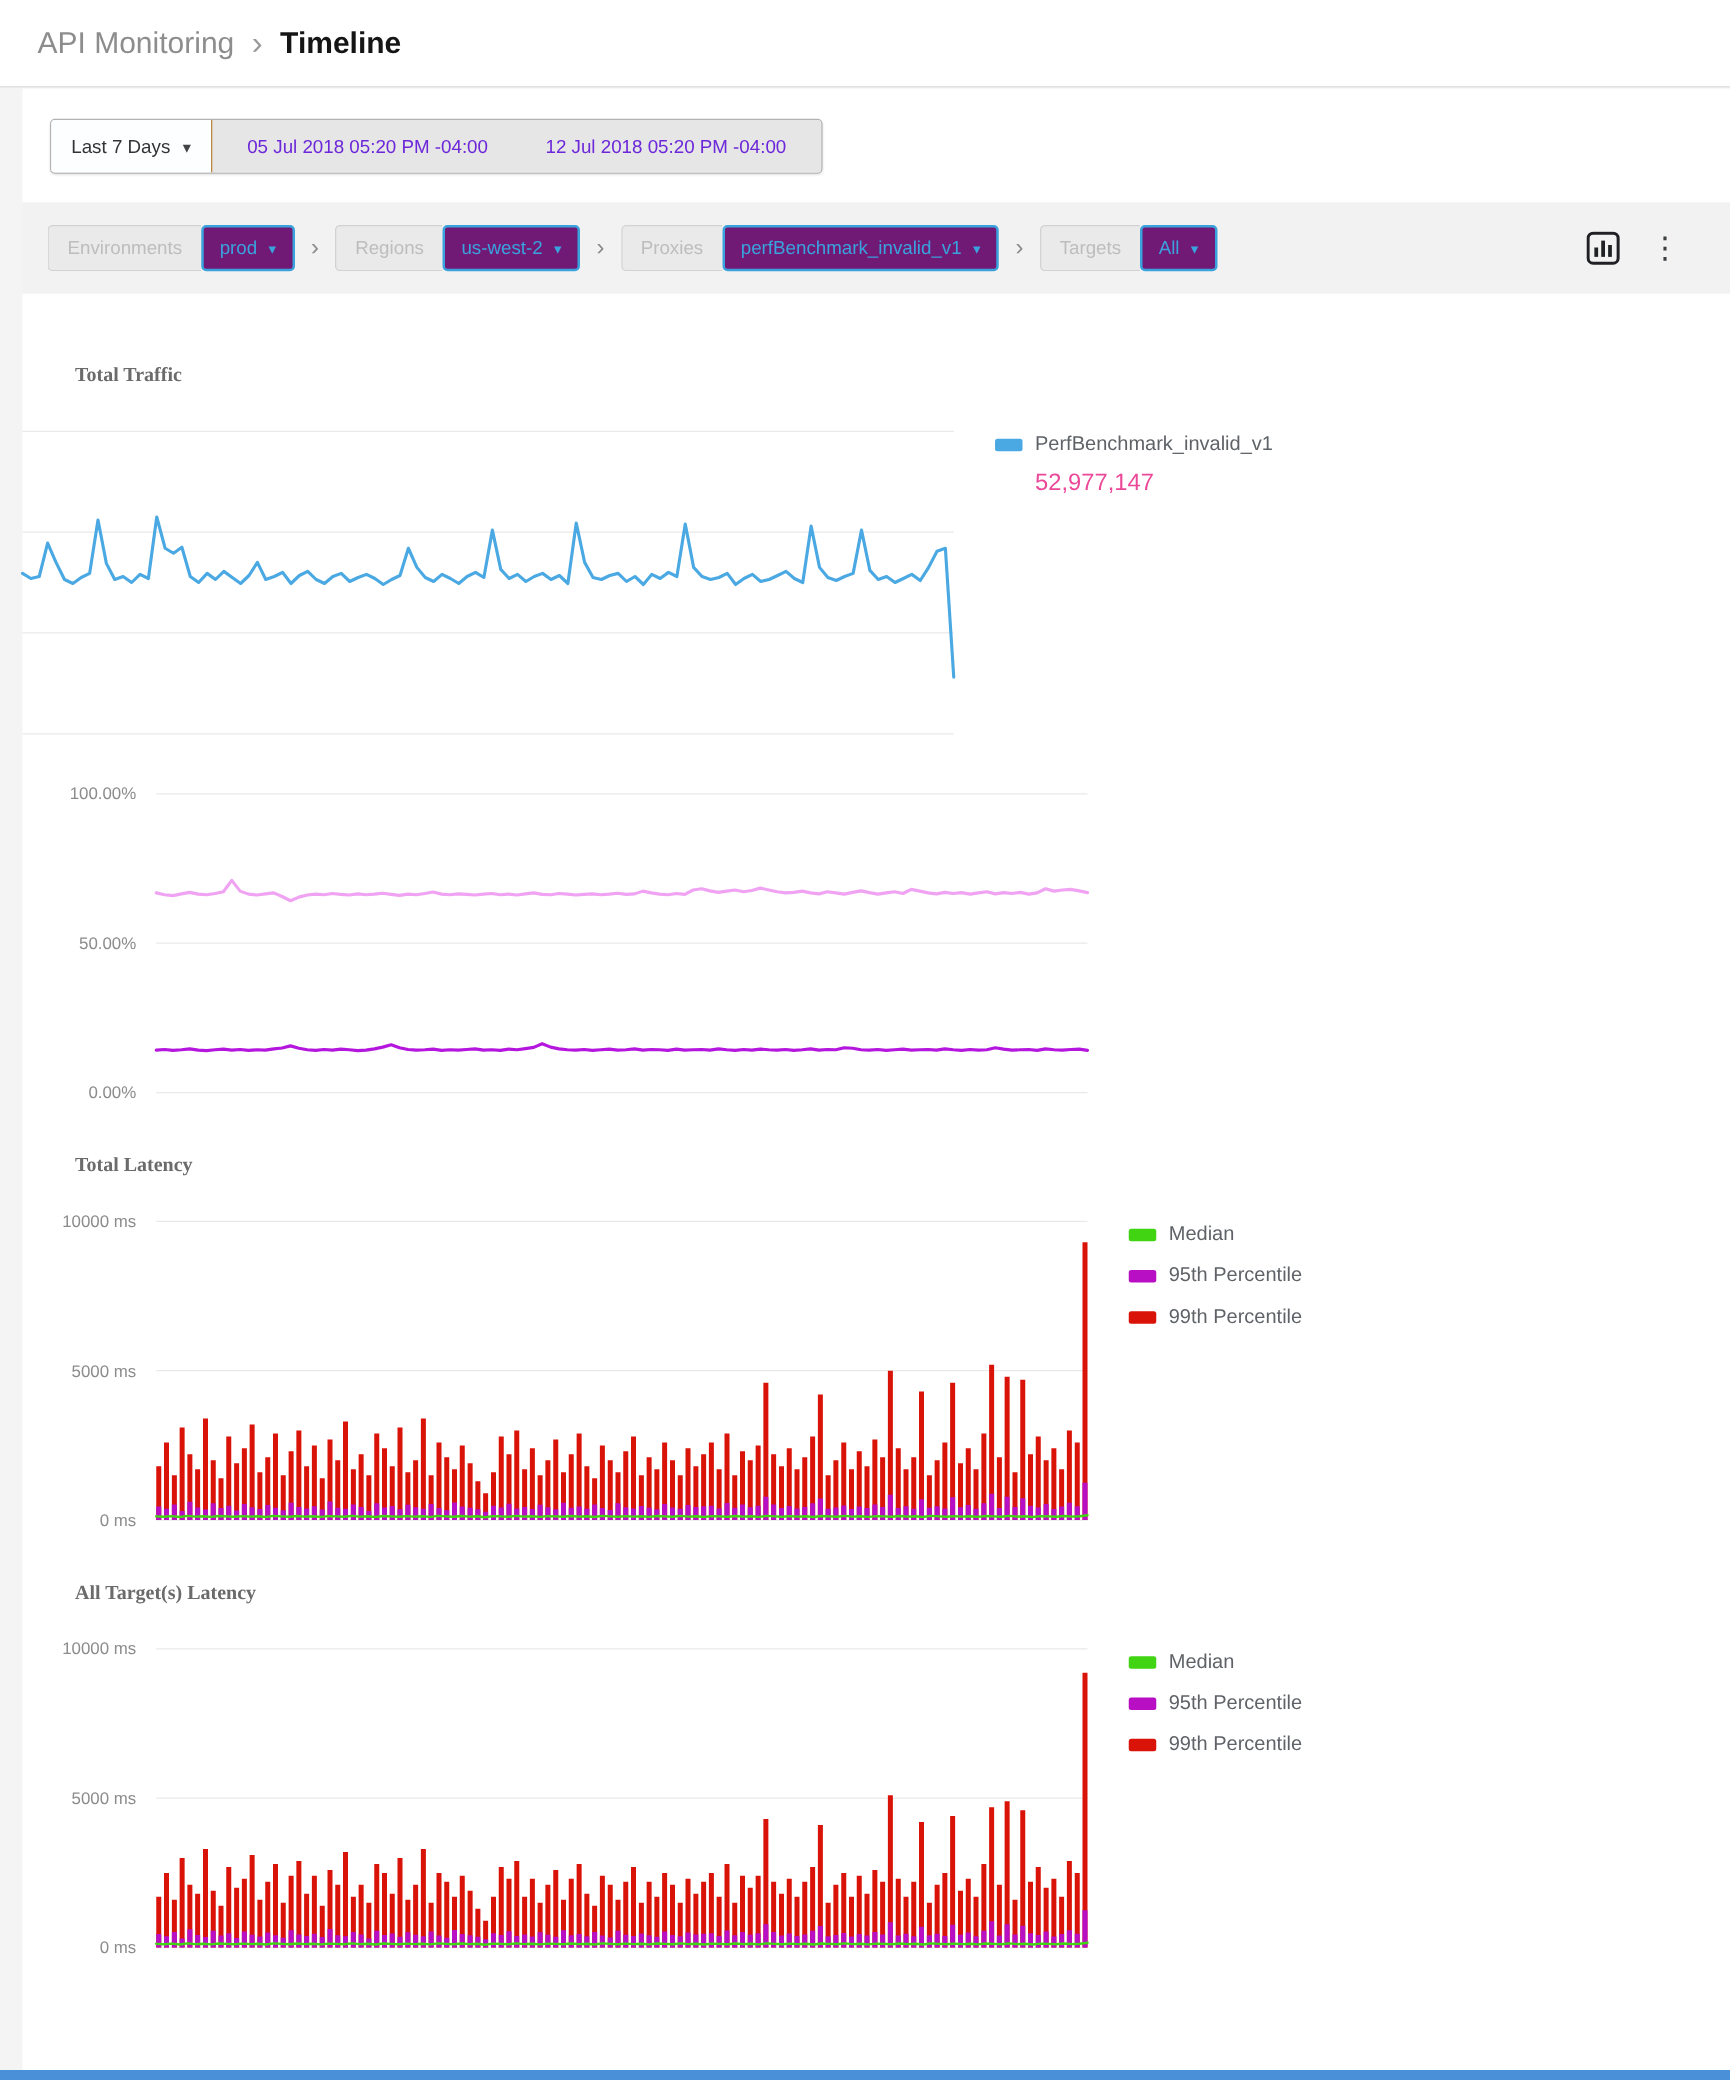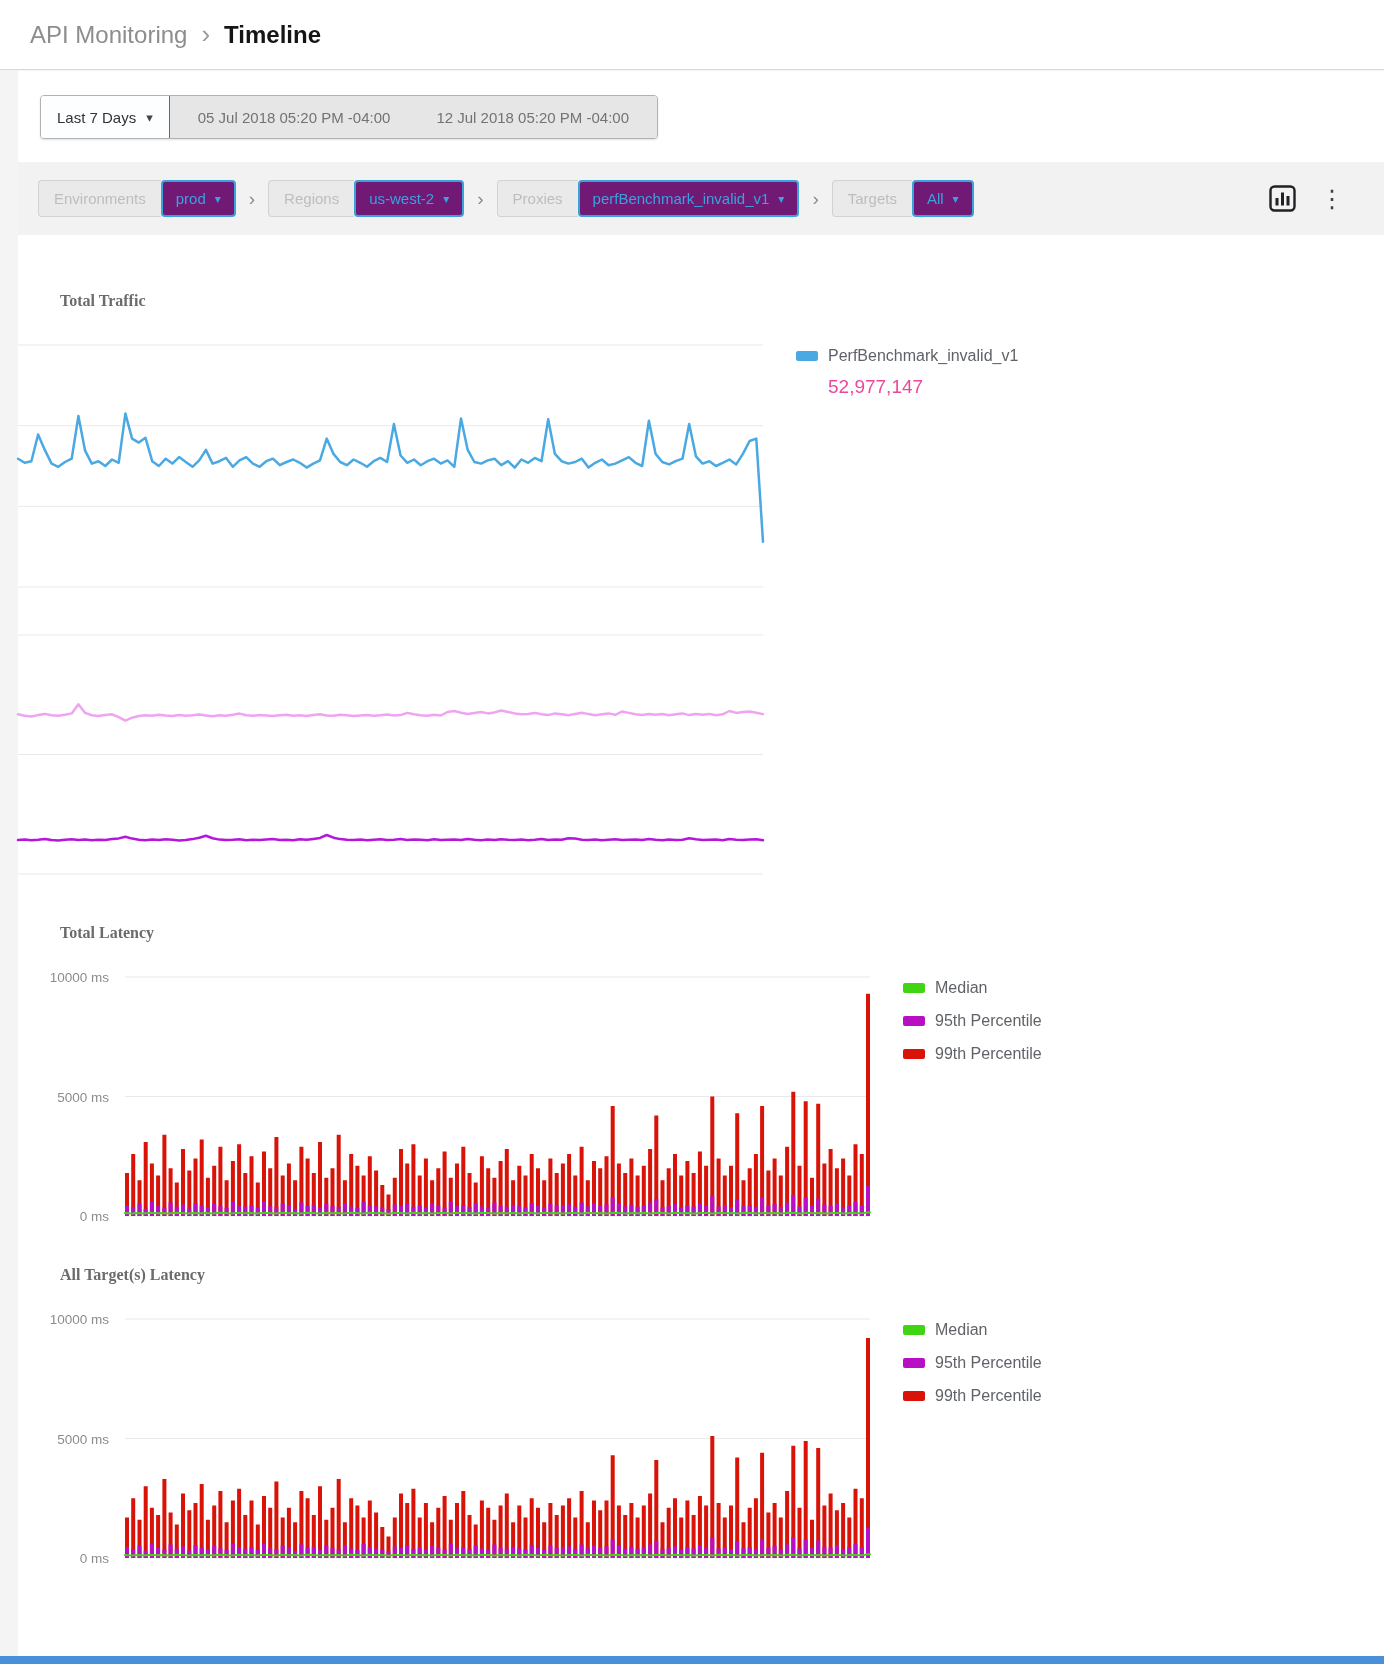--- a/index.html
+++ b/index.html
@@ -20,21 +20,21 @@
   .range-group{
     position:absolute;left:22px;top:24px;display:inline-flex;align-items:stretch;height:42px;
     border:1px solid #b2b2b2;border-radius:4px;overflow:hidden;box-shadow:0 1px 2px rgba(0,0,0,.12);
     background:#fff;
   }
   .range-btn{
     display:flex;align-items:center;gap:10px;padding:0 16px;background:#fdfeff;border:none;
     border-right:1px solid #a16207;font-family:inherit;font-size:15px;color:#333;cursor:pointer;
   }
   .range-btn .caret{color:#444;font-size:13px;}
-  .range-dates{display:flex;align-items:center;gap:46px;padding:0 28px;background:#e6e6e6;font-size:15px;color:#737373;}
+  .range-dates{display:flex;align-items:center;gap:46px;padding:0 28px;background:#e6e6e6;font-size:15px;color:#6d28d9;}
   
   .filterbar{
     position:absolute;top:162px;left:18px;right:0;height:73px;background:#f2f2f2;
     display:flex;align-items:center;padding:0 20px;box-sizing:border-box;
   }
   .filter-group{display:inline-flex;align-items:stretch;height:37px;}
   .fg-label{
     display:flex;align-items:center;padding:0 15px;background:#eaeaea;border:1px solid #d2d2d2;
     border-right:none;border-radius:4px 0 0 4px;color:#bdbdbd;font-size:15px;white-space:nowrap;
   }
@@ -158,20 +158,25 @@
           </div>
           <div class="legend-value-row">
             <span class="legend-value">52,977,147</span>
           </div>
         </div>
     </div>
   </section>
 
   <section class="chart-block">
     <div class="chart-row">
+      <div class="axis-col" style="height: 239px;">
+          <div class="tick" style="top: 0px;">100.00%</div>
+          <div class="tick" style="top: 119.5px;">50.00%</div>
+          <div class="tick" style="top: 239px;">0.00%</div>
+        </div>
       <svg class="plot" width="745" height="239" viewBox="0 0 745 239">
           <line x1="0" x2="745" y1="0.0" y2="0.0" stroke="#e9e9e9" stroke-width="1"></line>
           <line x1="0" x2="745" y1="119.5" y2="119.5" stroke="#e9e9e9" stroke-width="1"></line>
           <line x1="0" x2="745" y1="239.0" y2="239.0" stroke="#e9e9e9" stroke-width="1"></line>
           <polyline points="0.0,79.3 6.7,80.8 13.4,81.5 20.1,80.1 26.8,78.9 33.6,80.3 40.3,80.8 47.0,79.8 53.7,78.4 60.4,69.3 67.1,77.9 73.8,80.3 80.5,81.0 87.3,80.1 94.0,79.3 100.7,82.2 107.4,85.6 114.1,82.7 120.8,81.0 127.5,80.3 134.2,80.8 140.9,79.8 147.7,80.5 154.4,81.0 161.1,80.1 167.8,80.8 174.5,80.3 181.2,79.6 187.9,80.5 194.6,81.3 201.4,80.3 208.1,80.8 214.8,79.8 221.5,78.6 228.2,80.3 234.9,80.8 241.6,80.1 248.3,80.5 255.0,81.0 261.8,80.3 268.5,79.8 275.2,80.8 281.9,80.3 288.6,81.0 295.3,80.1 302.0,79.3 308.7,80.5 315.5,80.8 322.2,79.8 328.9,80.3 335.6,81.0 342.3,80.5 349.0,80.1 355.7,80.8 362.4,80.3 369.1,79.6 375.9,80.5 382.6,80.1 389.3,77.9 396.0,79.3 402.7,80.3 409.4,80.8 416.1,79.8 422.8,80.5 429.5,77.0 436.3,76.0 443.0,77.7 449.7,78.9 456.4,77.9 463.1,77.0 469.8,78.4 476.5,77.4 483.2,75.5 490.0,77.0 496.7,78.4 503.4,79.3 510.1,78.9 516.8,77.9 523.5,79.3 530.2,80.1 536.9,78.4 543.6,79.3 550.4,80.3 557.1,78.9 563.8,77.7 570.5,79.1 577.2,80.3 583.9,79.3 590.6,78.4 597.3,79.8 604.1,76.5 610.8,77.9 617.5,79.3 624.2,80.1 630.9,78.9 637.6,79.8 644.3,79.1 651.0,80.3 657.7,79.3 664.5,78.4 671.2,80.1 677.9,79.1 684.6,79.8 691.3,78.9 698.0,80.3 704.7,79.3 711.4,76.0 718.2,77.9 724.9,77.0 731.6,76.5 738.3,77.7 745.0,79.1" fill="none" stroke="#f0a3f2" stroke-width="2.5" stroke-linejoin="round" stroke-linecap="round"></polyline>
           <polyline points="0.0,205.1 6.7,204.6 13.4,205.3 20.1,204.8 26.8,204.1 33.6,205.1 40.3,205.5 47.0,204.8 53.7,204.3 60.4,205.1 67.1,204.6 73.8,205.3 80.5,204.8 87.3,205.1 94.0,204.1 100.7,203.4 107.4,201.7 114.1,203.6 120.8,204.8 127.5,205.3 134.2,204.6 140.9,205.1 147.7,204.3 154.4,204.8 161.1,205.5 167.8,205.1 174.5,204.1 181.2,202.7 187.9,200.8 194.6,203.2 201.4,204.6 208.1,205.1 214.8,204.8 221.5,204.3 228.2,205.3 234.9,204.8 241.6,205.1 248.3,204.6 255.0,204.1 261.8,205.1 268.5,204.8 275.2,205.3 281.9,204.3 288.6,204.8 295.3,203.9 302.0,202.9 308.7,200.0 315.5,202.7 322.2,204.1 328.9,204.8 335.6,205.1 342.3,204.6 349.0,205.3 355.7,204.8 362.4,204.3 369.1,205.1 375.9,204.8 382.6,204.1 389.3,205.1 396.0,204.6 402.7,204.8 409.4,205.3 416.1,204.3 422.8,205.1 429.5,204.8 436.3,204.6 443.0,205.1 449.7,204.1 456.4,204.8 463.1,205.3 469.8,204.6 476.5,205.1 483.2,204.3 490.0,204.8 496.7,205.1 503.4,204.6 510.1,205.3 516.8,204.8 523.5,204.1 530.2,205.1 536.9,204.6 543.6,204.8 550.4,203.2 557.1,203.6 563.8,204.8 570.5,205.1 577.2,204.6 583.9,205.3 590.6,204.8 597.3,204.3 604.1,205.1 610.8,204.8 617.5,204.6 624.2,205.1 630.9,204.1 637.6,204.8 644.3,205.3 651.0,204.6 657.7,205.1 664.5,204.8 671.2,203.2 677.9,204.3 684.6,205.1 691.3,204.8 698.0,204.6 704.7,205.3 711.4,204.1 718.2,204.8 724.9,205.1 731.6,204.6 738.3,204.3 745.0,205.3" fill="none" stroke="#b516dd" stroke-width="2.5" stroke-linejoin="round" stroke-linecap="round"></polyline>
         </svg>
     </div>
   </section>
 

